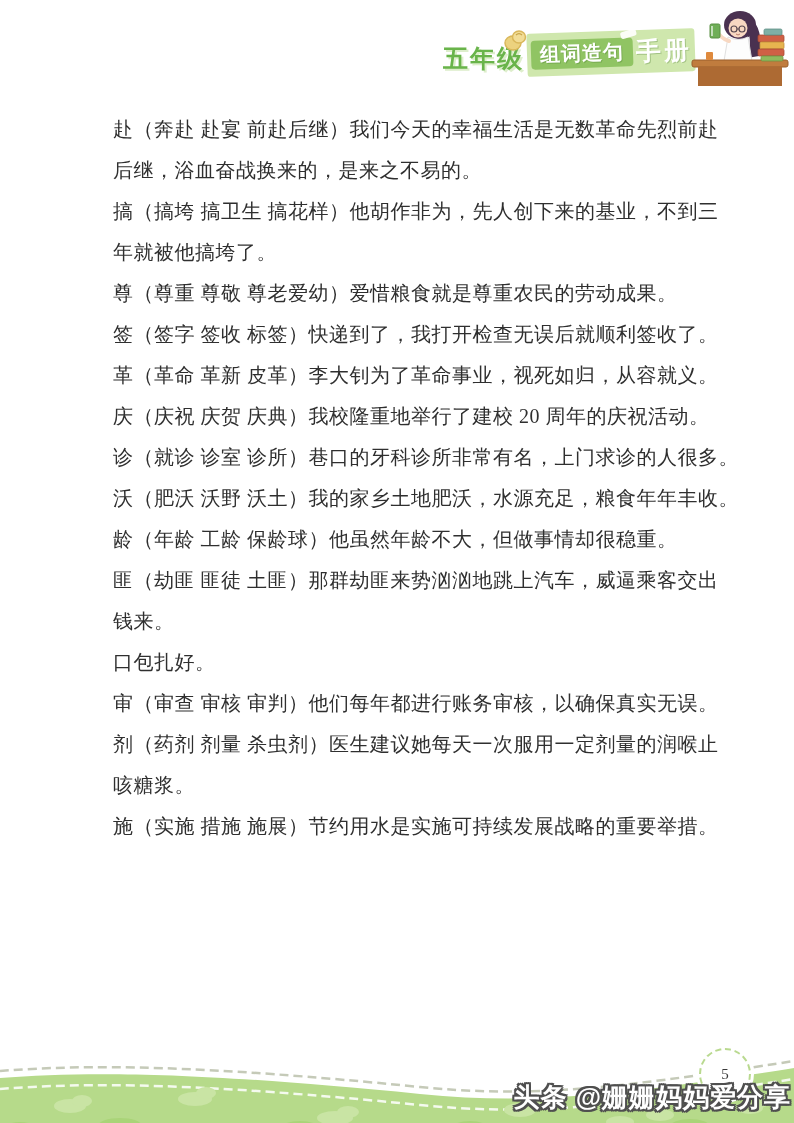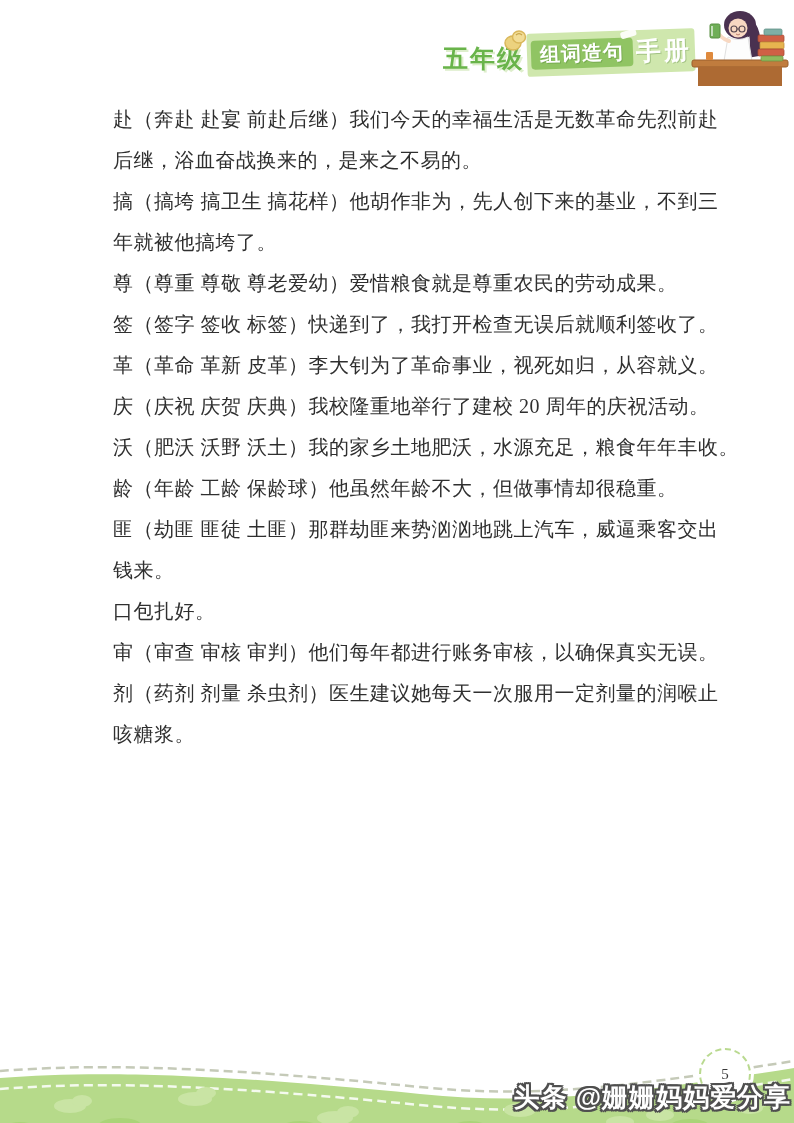--- a/index.html
+++ b/index.html
@@ -19,21 +19,21 @@
        border-radius:4px;color:#ffffff;font-weight:bold;font-size:20px;
        letter-spacing:1px;display:flex;align-items:center;justify-content:center;
        text-shadow:1px 1px 0 rgba(90,140,60,.45);}
   .tag::after{content:'';position:absolute;right:-4px;top:-7px;width:16px;height:7px;
        background:#ffffff;transform:rotate(-14deg);border-radius:2px;opacity:.9;}
   .subtitle{flex:1;text-align:center;color:#ffffff;font-weight:bold;font-size:25px;
        letter-spacing:3px;text-shadow:1px 1px 0 rgba(120,160,90,.5);}
   .teacher{position:absolute;left:686px;top:6px;}
 
   
-  .content{position:absolute;left:113px;top:99px;width:640px;}
+  .content{position:absolute;left:113px;top:109px;width:640px;}
   .line{height:41px;line-height:41px;font-size:20px;color:#2f2f2f;white-space:nowrap;
         font-family:"Liberation Serif","DejaVu Serif",serif;letter-spacing:.5px;}
   .section-title{margin:41px 0 0 0;height:41px;line-height:41px;font-size:21px;
         font-weight:normal;color:#222;white-space:nowrap;letter-spacing:1px;
         font-family:"DejaVu Serif","Liberation Serif",serif;}
 
   
   .hills{position:absolute;left:0;bottom:0;}
   .page-badge{position:absolute;left:696px;top:1045px;width:58px;height:58px;
         background:#ffffff;border-radius:50%;}
@@ -105,28 +105,30 @@
         <div class="line">赴（奔赴 赴宴 前赴后继）我们今天的幸福生活是无数革命先烈前赴</div>
         <div class="line">后继，浴血奋战换来的，是来之不易的。</div>
         <div class="line">搞（搞垮 搞卫生 搞花样）他胡作非为，先人创下来的基业，不到三</div>
         <div class="line">年就被他搞垮了。</div>
         <div class="line">尊（尊重 尊敬 尊老爱幼）爱惜粮食就是尊重农民的劳动成果。</div>
         <div class="line">签（签字 签收 标签）快递到了，我打开检查无误后就顺利签收了。</div>
         <div class="line">革（革命 革新 皮革）李大钊为了革命事业，视死如归，从容就义。</div>
       </div>
     <div id="section-b">
         <div class="line">庆（庆祝 庆贺 庆典）我校隆重地举行了建校 20 周年的庆祝活动。</div>
+        <div class="line">诊（就诊 诊室 诊所）巷口的牙科诊所非常有名，上门求诊的人很多。</div>
         <div class="line">沃（肥沃 沃野 沃土）我的家乡土地肥沃，水源充足，粮食年年丰收。</div>
         <div class="line">龄（年龄 工龄 保龄球）他虽然年龄不大，但做事情却很稳重。</div>
         <div class="line">匪（劫匪 匪徒 土匪）那群劫匪来势汹汹地跳上汽车，威逼乘客交出</div>
         <div class="line">钱来。</div>
         <div class="line">口包扎好。</div>
         <div class="line">审（审查 审核 审判）他们每年都进行账务审核，以确保真实无误。</div>
         <div class="line">剂（药剂 剂量 杀虫剂）医生建议她每天一次服用一定剂量的润喉止</div>
         <div class="line">咳糖浆。</div>
+        <div class="line">施（实施 措施 施展）节约用水是实施可持续发展战略的重要举措。</div>
       </div>
   </main>
 
   <div>
     <svg class="hills" width="794" height="93" viewBox="0 0 794 93">
 
       <path d="M0,48 C90,41 200,42 420,64 C520,74 600,66 700,52 C740,46 770,42 794,38 L794,93 L0,93 Z" fill="#b6da8a"></path>
 
       <path d="M0,41 C90,34 200,35 420,57 C520,67 600,59 700,45 C740,39 770,35 794,31" fill="none" stroke="#c5cab8" stroke-width="2.5" stroke-dasharray="9 5"></path>
 

